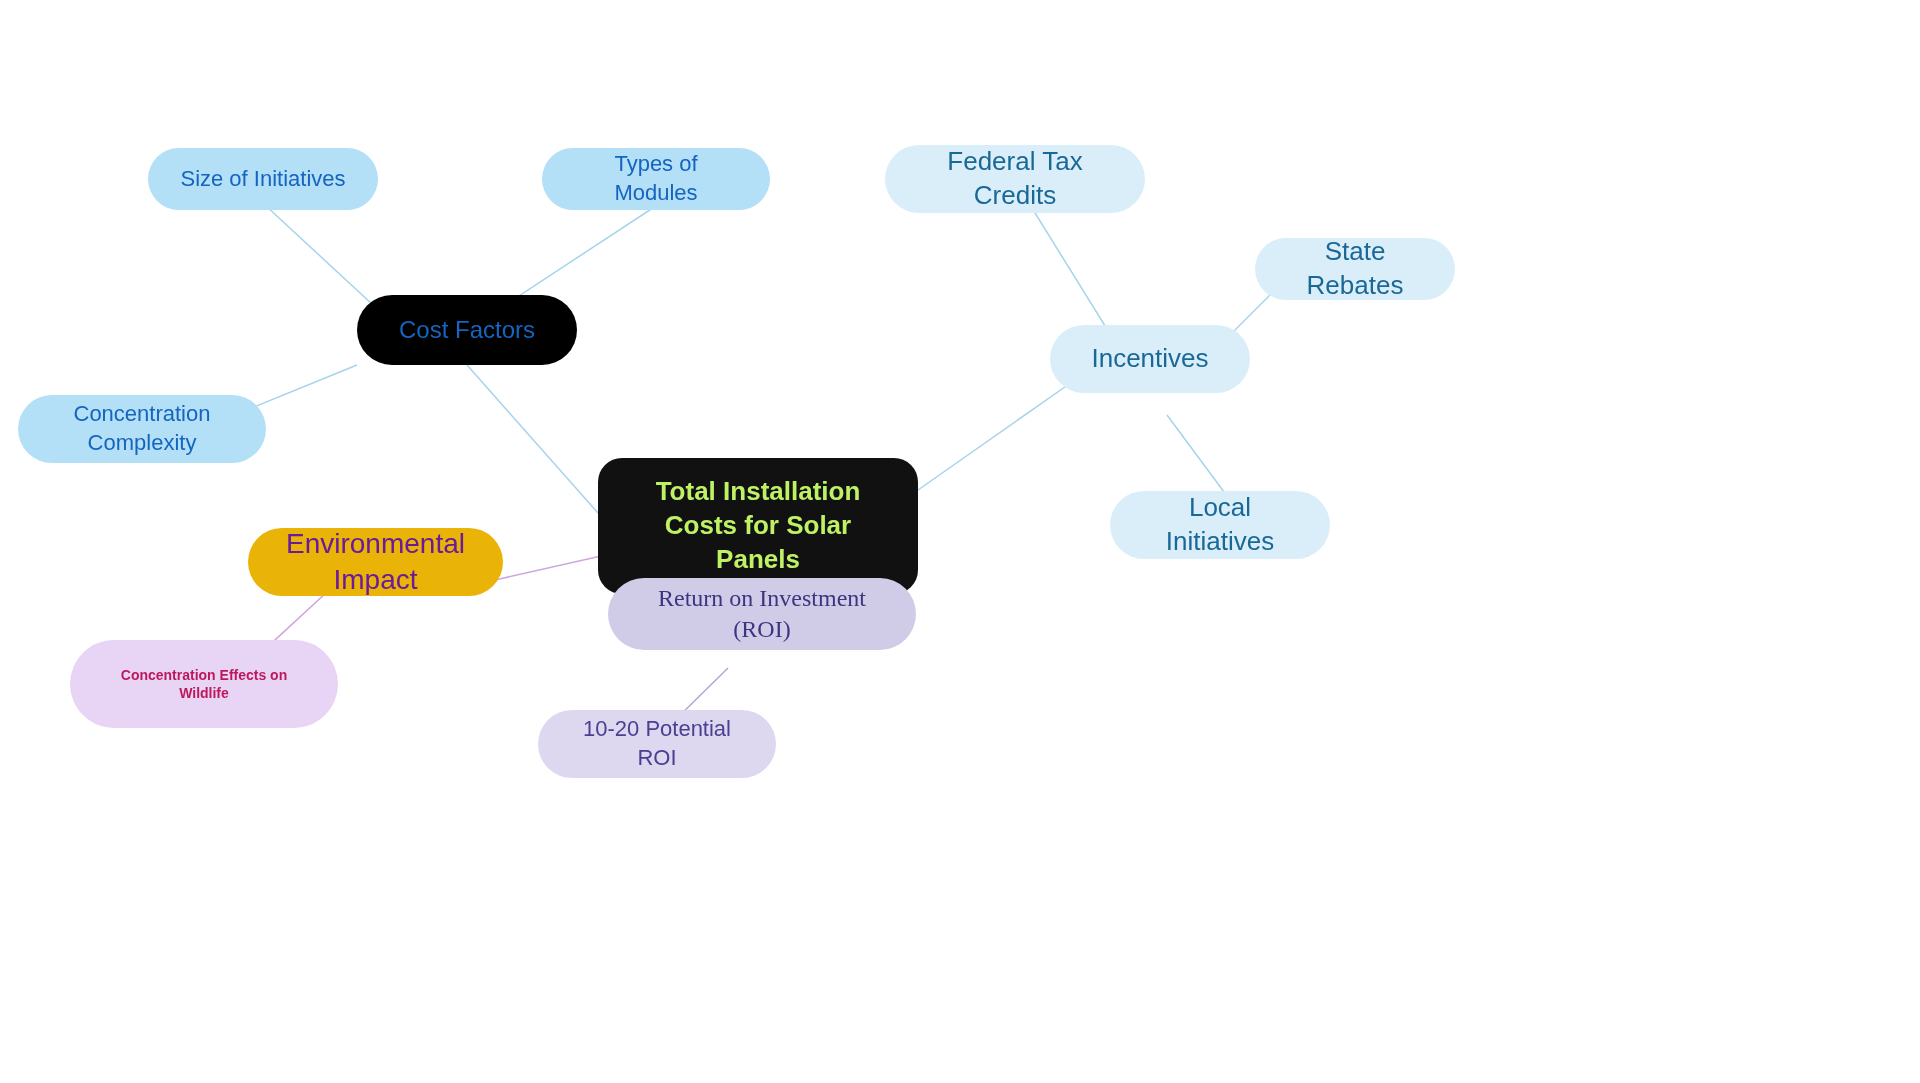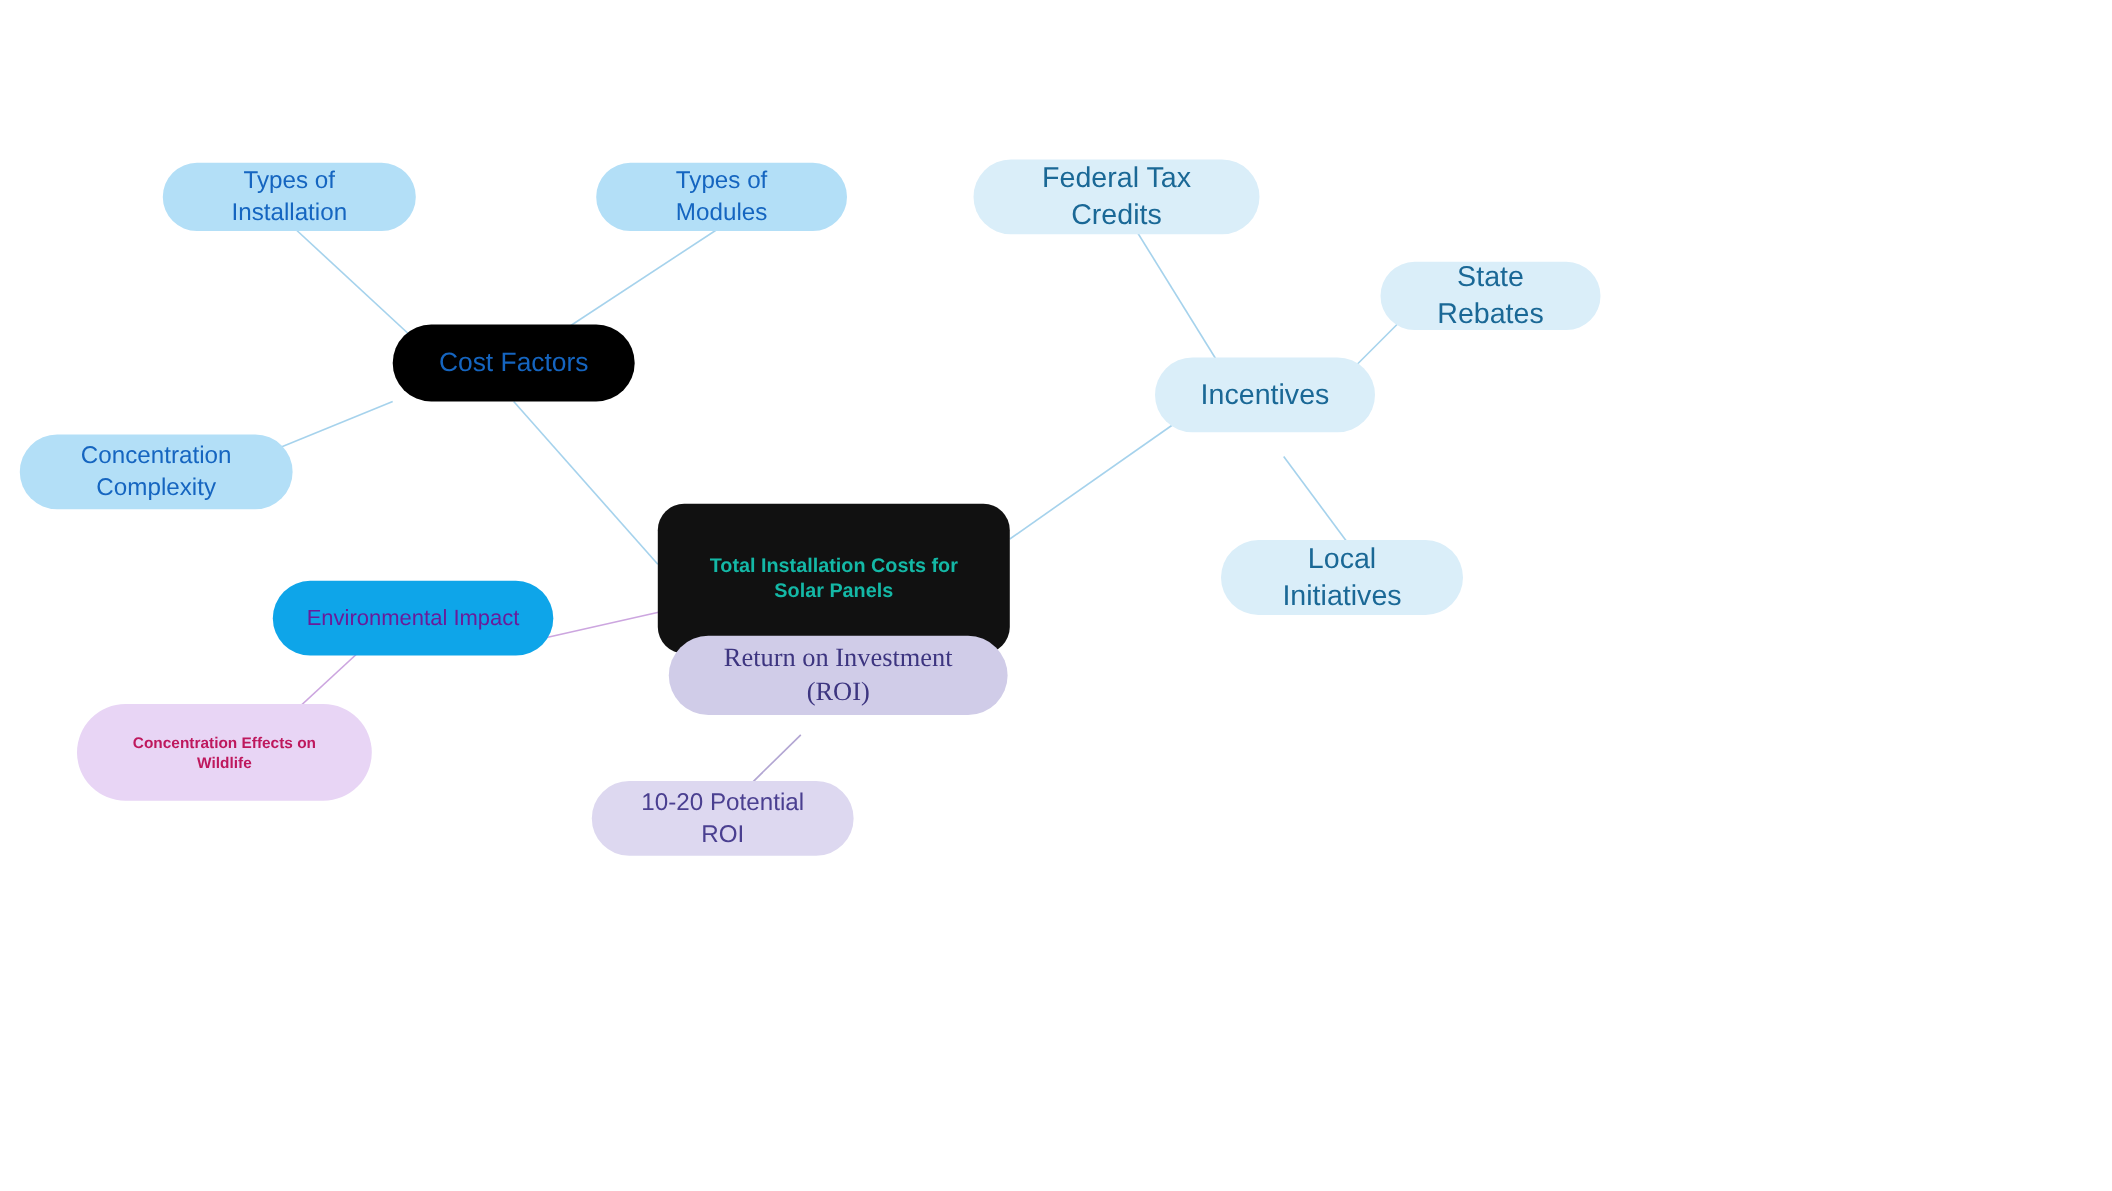--- a/index.html
+++ b/index.html
@@ -25,22 +25,22 @@
       display: flex;
       align-items: center;
       justify-content: center;
       text-align: center;
       z-index: 1;
       padding: 16px 28px;
       line-height: 1.3;
     }
     .node-center {
       background: #111111;
-      color: #14b8a6;
-      font-size: 18px;
+      color: #bef264;
+      font-size: 26px;
       font-weight: 600;
       width: 320px;
       height: 136px;
       border-radius: 24px;
     }
     .node-blue {
       background: #b3dff7;
       color: #1565c0;
       font-size: 22px;
       font-weight: 500;
@@ -52,23 +52,23 @@
       font-size: 24px;
       font-weight: 500;
     }
     .node-blue-light {
       background: #daeef9;
       color: #1a6896;
       font-size: 26px;
       font-weight: 400;
     }
     .node-purple-mid {
-      background: #0ea5e9;
+      background: #eab308;
       color: #6a1b9a;
-      font-size: 20px;
+      font-size: 28px;
       font-weight: 500;
     }
     .node-purple-light {
       background: #e8d5f5;
       color: #be185d;
       font-size: 14px;
       font-weight: 700;
     }
     .node-violet-mid {
       background: #d0cce8;
@@ -112,21 +112,21 @@
   <line x1="758" y1="568" x2="775" y2="600" stroke="#a090c8" stroke-width="1.5" opacity="0.8"></line>
 
   <line x1="728" y1="668" x2="667" y2="728" stroke="#a090c8" stroke-width="1.5" opacity="0.8"></line>
 </svg>
 
 <div class="node node-center" style="left: 598px; top: 458px;">Total Installation Costs for
 Solar Panels</div>
 
 <div class="node node-blue-mid" style="left: 357px; top: 295px; width: 220px; height: 70px;">Cost Factors</div>
 
-<div class="node node-blue" style="left: 148px; top: 148px; width: 230px; height: 62px;">Types of Installation</div>
+<div class="node node-blue" style="left: 148px; top: 148px; width: 230px; height: 62px;">Size of Initiatives</div>
 
 <div class="node node-blue" style="left: 542px; top: 148px; width: 228px; height: 62px;">Types of Modules</div>
 
 <div class="node node-blue" style="left: 18px; top: 395px; width: 248px; height: 68px;">Concentration Complexity</div>
 
 <div class="node node-blue-light" style="left: 1050px; top: 325px; width: 200px; height: 68px;">Incentives</div>
 
 <div class="node node-blue-light" style="left: 885px; top: 145px; width: 260px; height: 68px;">Federal Tax Credits</div>
 
 <div class="node node-blue-light" style="left: 1255px; top: 238px; width: 200px; height: 62px;">State Rebates</div>

